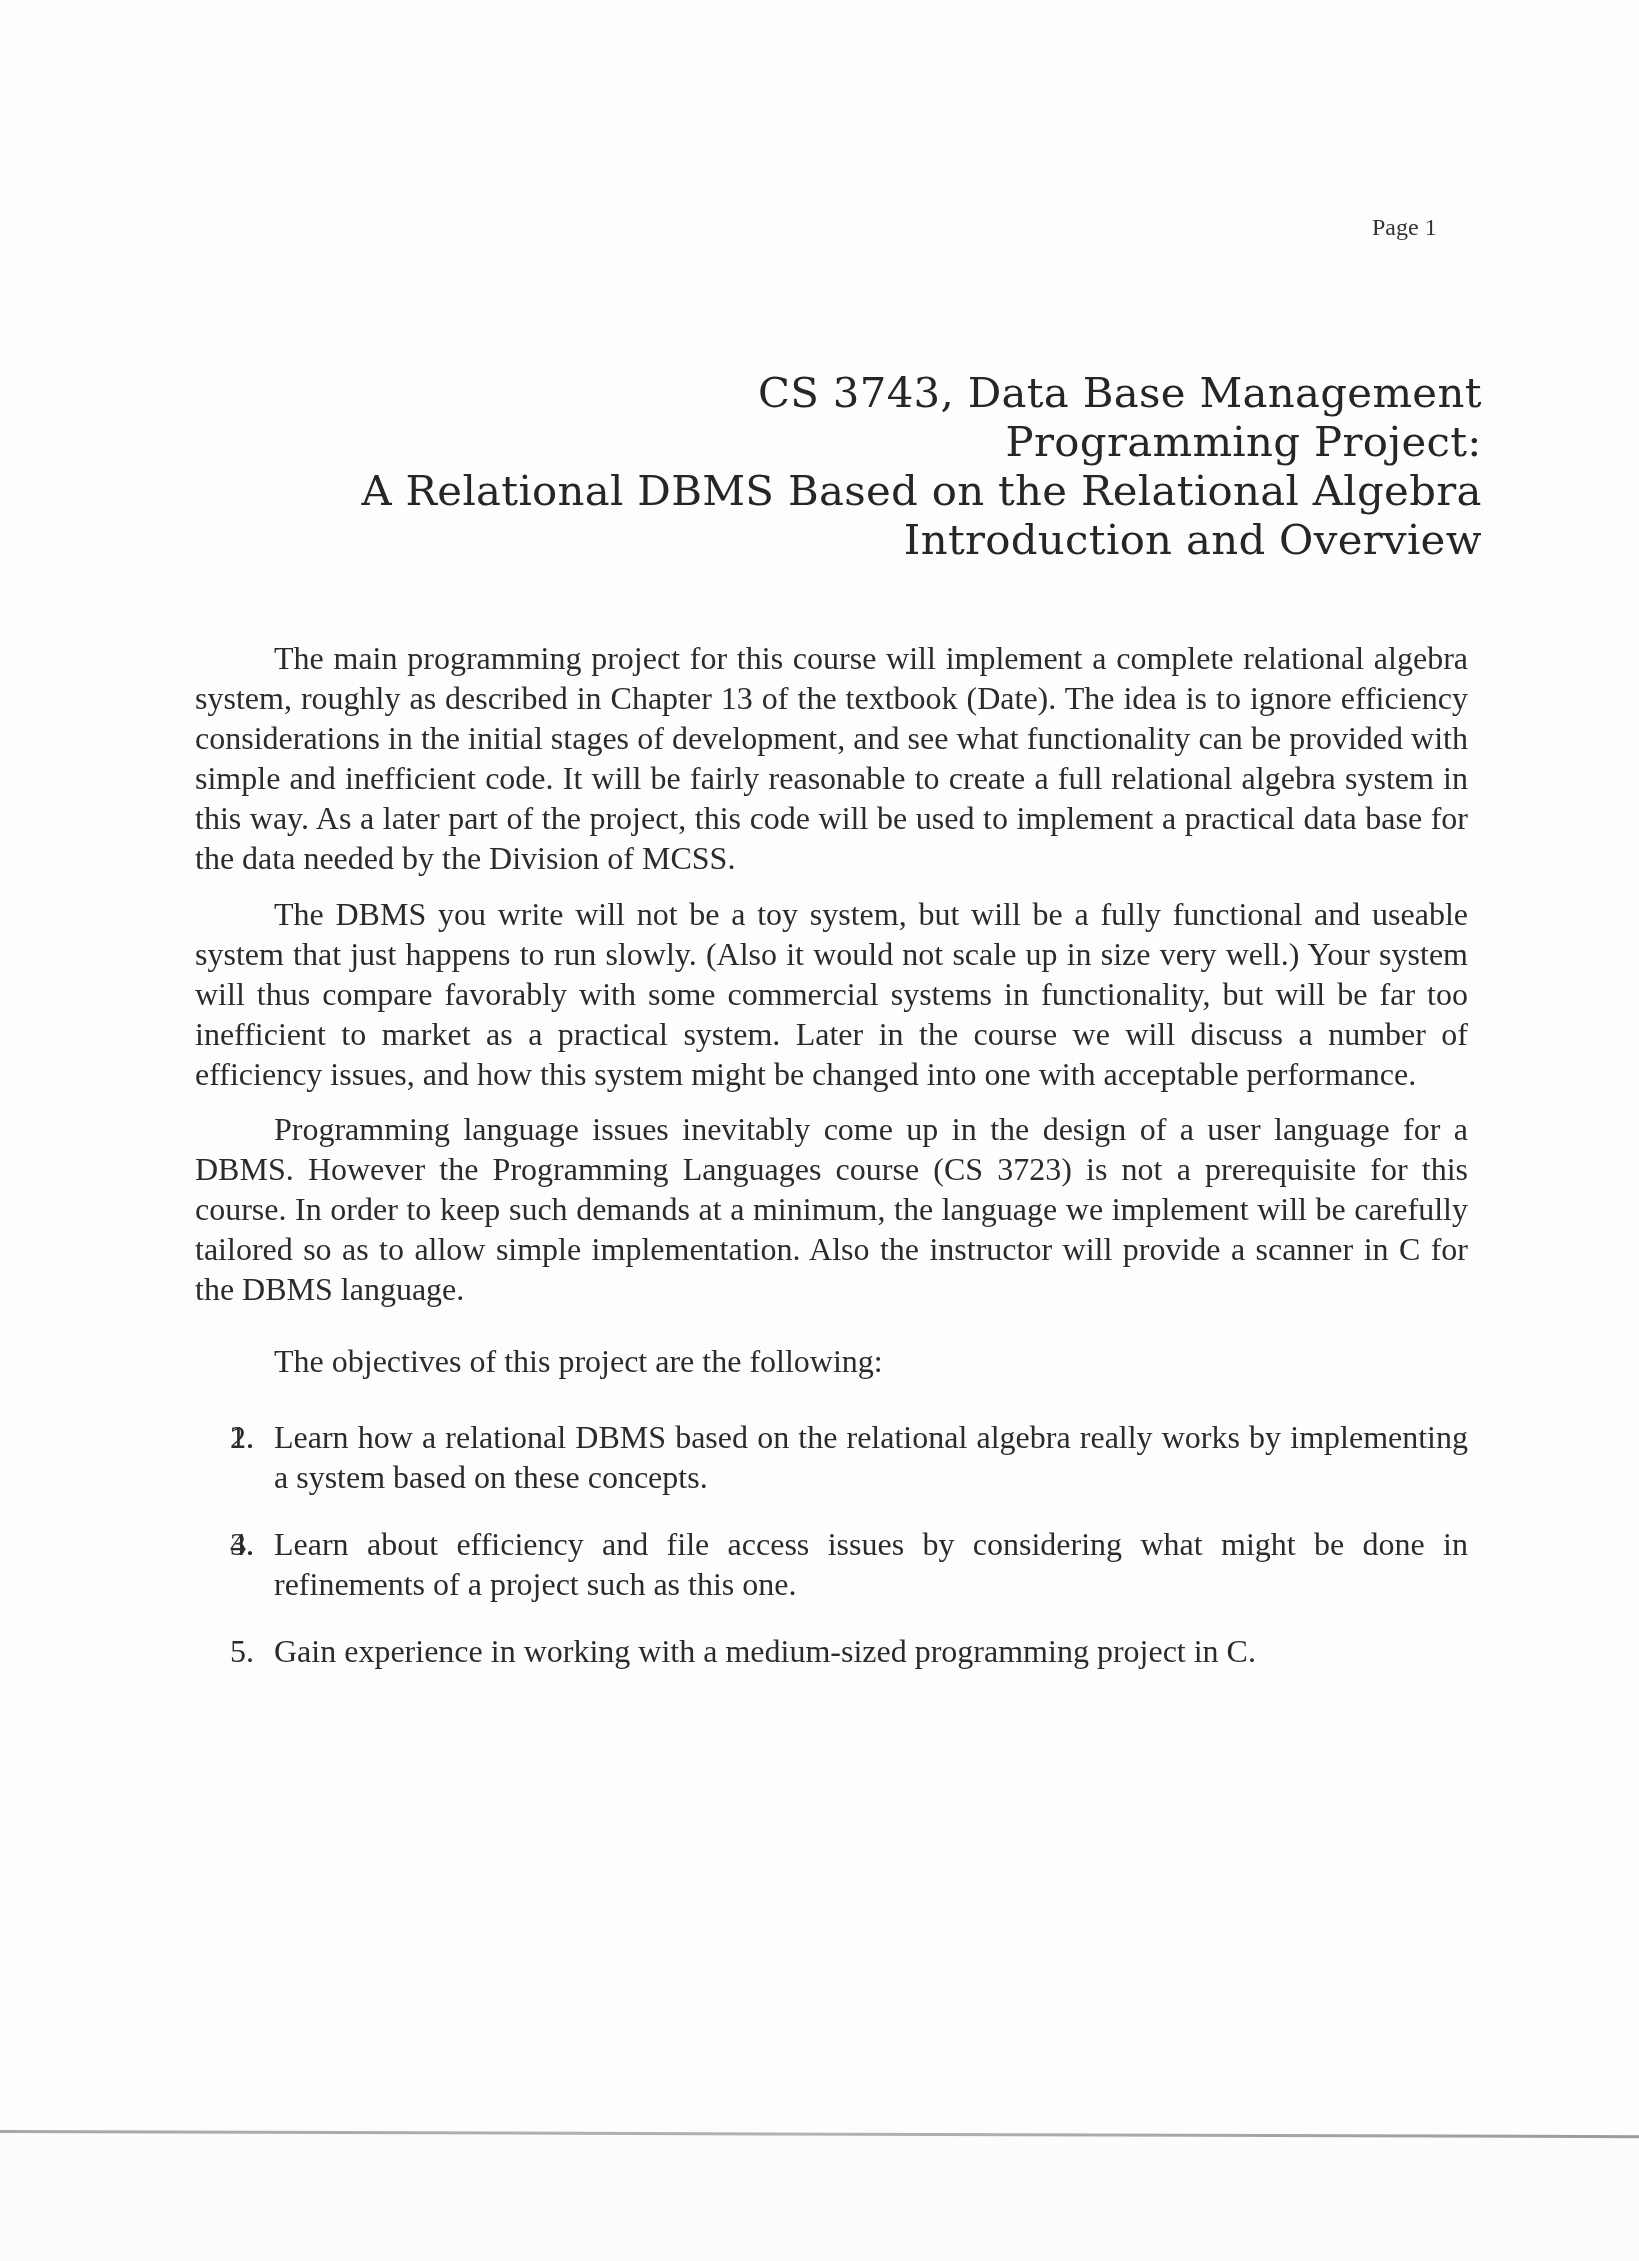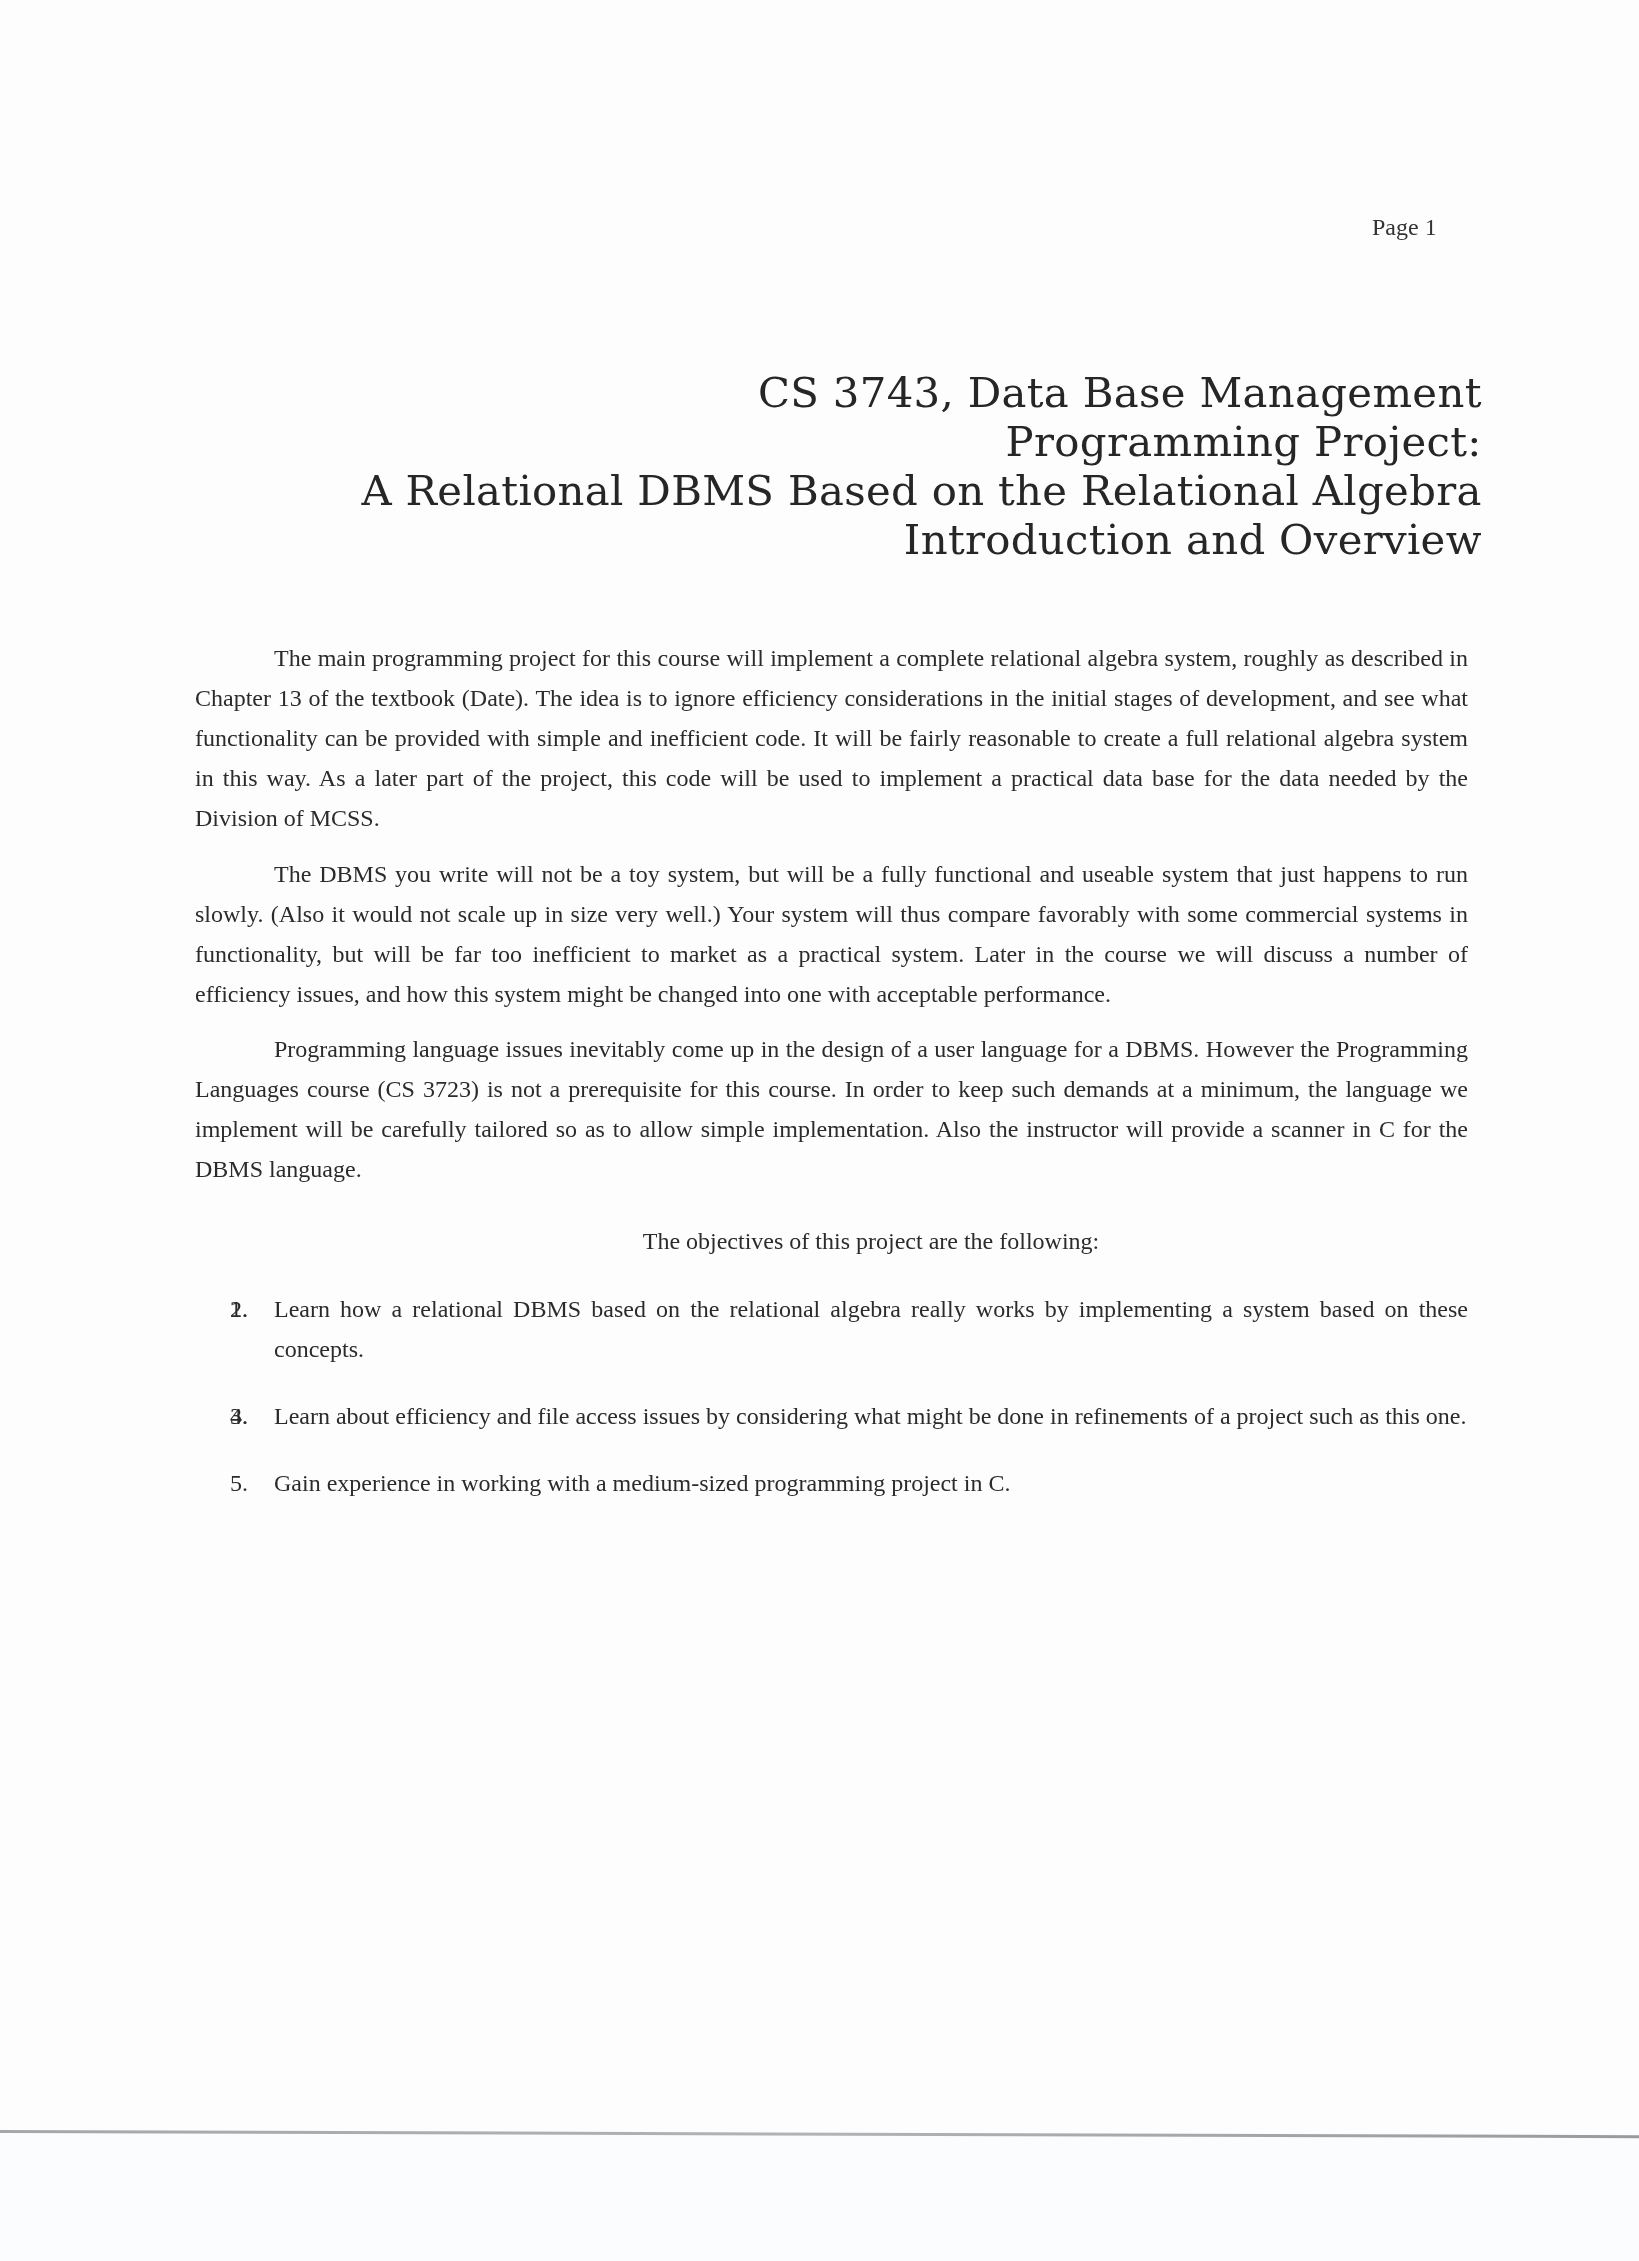--- a/index.html
+++ b/index.html
@@ -39,33 +39,33 @@
     line-height: 49px;
     letter-spacing: 0.3px;
     transform: scaleX(1.02);
   }
   .body-text {
     position: absolute;
     top: 638px;
     left: 195px;
     width: 1273px;
     font-family: "Liberation Serif", "DejaVu Serif", serif;
-    font-size: 24px;
+    font-size: 32px;
     line-height: 40px;
     text-align: justify;
     color: #2b2b2b;
   }
   .para {
     margin: 0 0 15.5px 0;
     text-indent: 79px;
   }
   .para.p1 { margin-bottom: 15.5px; }
   .para.p2 { margin-bottom: 15.5px; }
   .para.p3 { margin-bottom: 32px; font-family: Liberation Serif, serif; }
-  .para.lead { margin-bottom: 28px; text-align: center; }
+  .para.lead { margin-bottom: 36px; text-align: left; }
   ol.objectives {
     list-style: none;
     margin: 0;
     padding: 0;
   }
   ol.objectives li {
     position: relative;
     padding-left: 79px;
     margin-bottom: 27px;
   }

